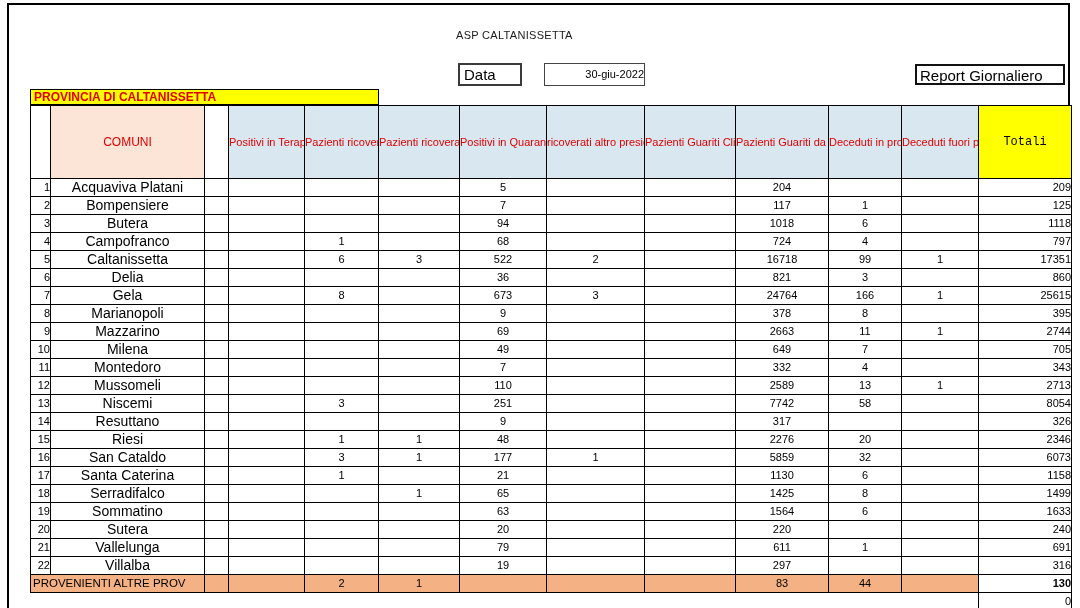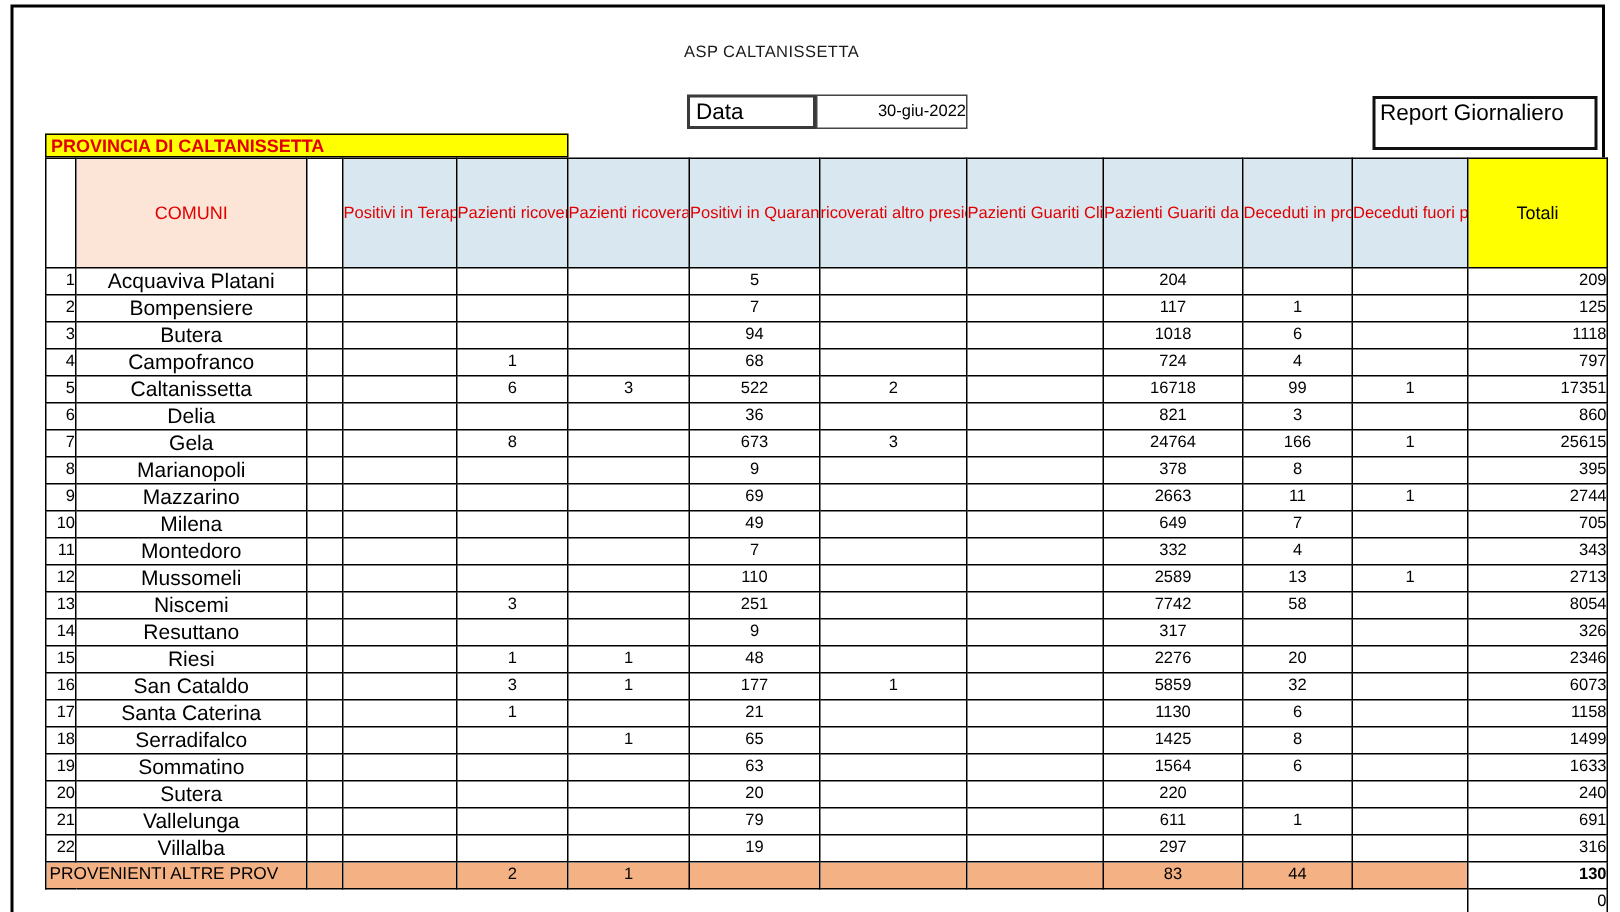--- a/index.html
+++ b/index.html
@@ -12,50 +12,50 @@
     border:2px solid #000;box-sizing:border-box;background:transparent;
   }
   .title{
     position:absolute;left:55px;top:19px;font-size:21px;letter-spacing:.3px;
     color:var(--title-color,#1f3864);font-weight:500;
   }
   .org{
     position:absolute;left:456px;top:29px;font-size:11px;letter-spacing:.3px;color:#1a1a1a;
   }
   .date-label-box{
-    position:absolute;left:458px;top:63px;width:86px;height:23px;
+    position:absolute;left:458px;top:63px;width:64px;height:23px;
     border:2px solid #3a3a3a;box-sizing:border-box;font-size:15px;line-height:20px;padding-left:4px;background:#fff;
   }
   .date-value-box{
     position:absolute;left:544px;top:63px;width:101px;height:23px;
     border:1px solid #444;box-sizing:border-box;font-size:11px;line-height:21px;text-align:right;background:#fff;
   }
   .report-box{
-    position:absolute;left:915px;top:64px;width:150px;height:36px;
+    position:absolute;left:915px;top:64px;width:150px;height:21px;
     border:2px solid #111;box-sizing:border-box;font-size:15px;line-height:20px;padding-left:3px;background:#fff;
   }
   .banner{
     position:absolute;left:30px;top:89px;width:349px;height:16px;
     background:var(--banner-bg,#ffff00);border:1px solid #000;box-sizing:border-box;
     color:var(--red,#e00000);font-size:12px;font-weight:700;line-height:14px;padding-left:3px;
   }
   table.covid{
     position:absolute;left:30px;top:105px;width:1041px;
     border-collapse:collapse;table-layout:fixed;
     font-size:11px;background:#fff;
   }
   table.covid th,table.covid td{border:1px solid #000;padding:0;overflow:hidden;white-space:nowrap;}
   thead th{
     height:72px;background:var(--hdr-bg,#d9e7f1);color:var(--red,#e00000);
     font-weight:400;font-size:11px;line-height:13px;text-align:center;vertical-align:middle;
     border-bottom:2px solid #000;
   }
   th.num-h,th.gap-h{background:#fff;}
   th.comuni-h{background:var(--comuni-bg,#fce4d6);font-size:12px;}
-  th.totali-h{background:var(--totali-bg,#ffff00);color:#000;font-size:12px;}
+  th.totali-h{background:var(--totali-bg,#ffff00);color:#000;font-size:12px;font-family:Liberation Mono, monospace;}
   th.gap-h,td.gap{border-left-width:2px;border-right-width:2px;}
   tbody td{
     height:17px;line-height:17px;
     border-top:1px solid #909090;border-bottom:1px solid #909090;
     border-left:1px solid #000;border-right:1px solid #000;
   }
   td.num{text-align:right;padding-right:1px;}
   td.comune{text-align:center;padding-left:2px;font-size:14px;}
   td.gap{border-top:hidden;border-bottom:hidden;}
   td.val{text-align:center;}

